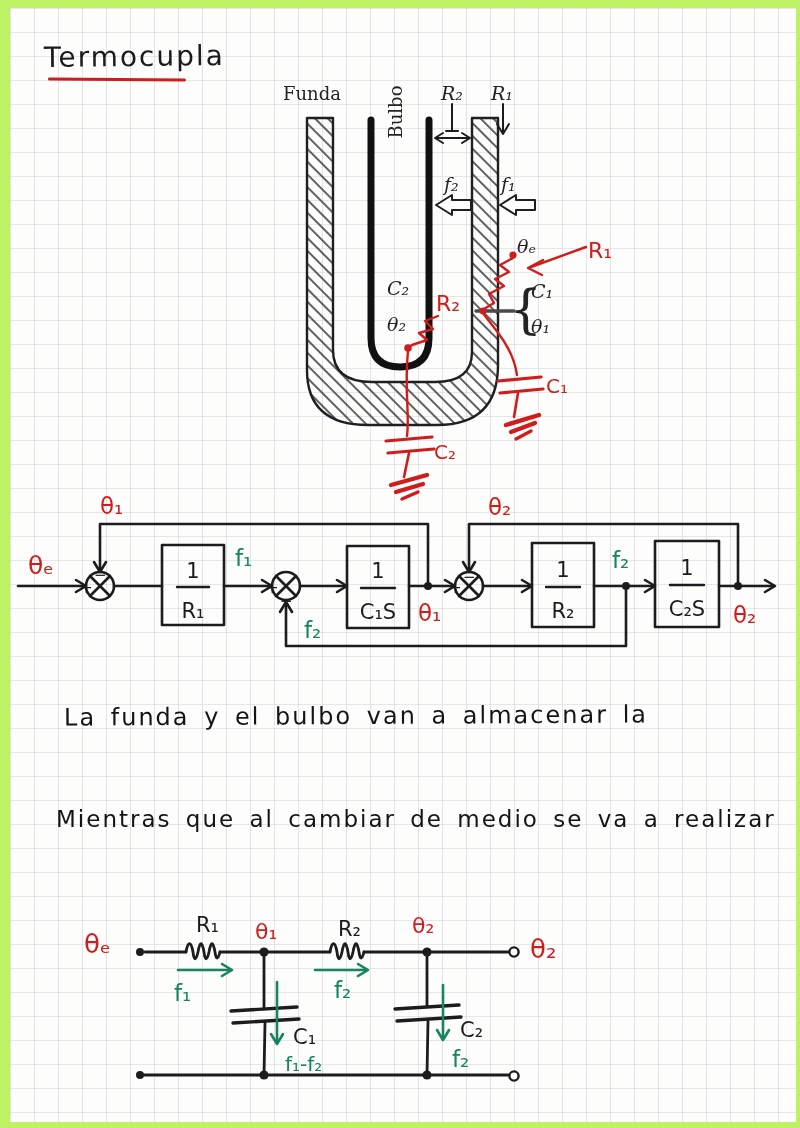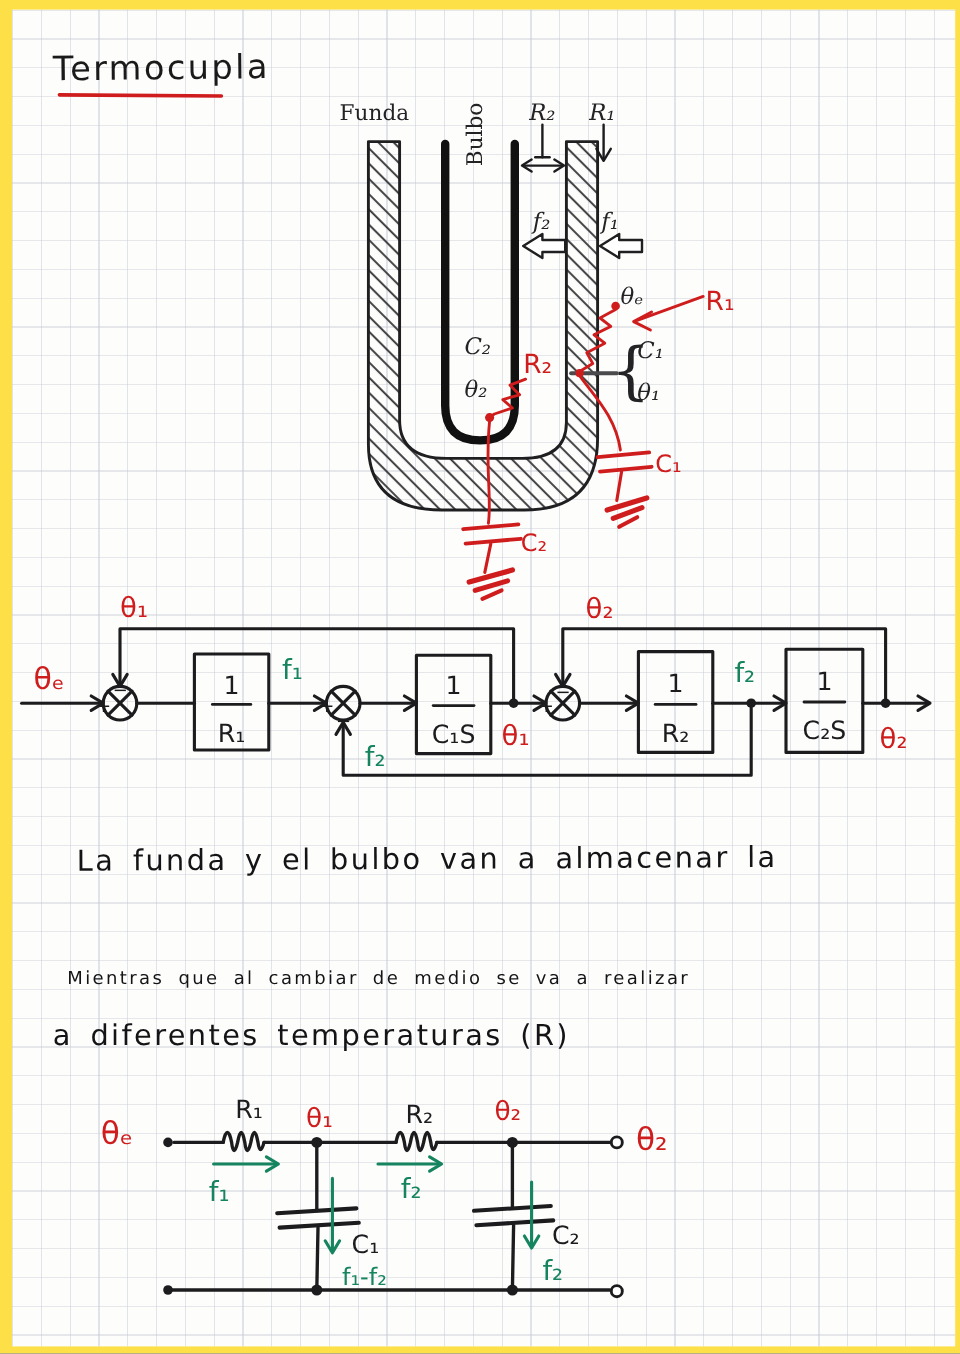--- a/index.html
+++ b/index.html
@@ -1,30 +1,30 @@
 <!DOCTYPE html>
 <html><head>
 <meta charset="utf-8">
 <style>
   html,body{margin:0;padding:0;background:#888;}
-  #frame{position:relative;width:800px;height:1128px;background:#fde047;overflow:hidden;
+  #frame{position:relative;width:800px;height:1128px;background:#bef264;overflow:hidden;
          font-family:"DejaVu Sans",sans-serif;}
   #paper{position:absolute;left:10px;top:8px;width:786px;height:1114px;background:#fdfdfc;
     background-image:
       repeating-linear-gradient(to right, rgba(196,203,215,.50) 0 1px, transparent 1px 24px),
       repeating-linear-gradient(to bottom, rgba(200,204,214,.45) 0 1px, transparent 1px 24px);}
   svg.overlay{position:absolute;left:0;top:0;width:800px;height:1128px;}
   .abs{position:absolute;}
   .hand{font-family:"DejaVu Sans",sans-serif;}
   #title{left:44px;top:40px;font-size:28px;letter-spacing:2px;color:#1a1a1a;transform:rotate(-.6deg);}
   #title-underline{left:48px;top:78px;width:138px;height:3px;background:#cf1d1d;border-radius:2px;transform:rotate(.4deg);}
   .note{font-size:24px;letter-spacing:2px;word-spacing:5px;color:#141416;white-space:nowrap;}
   #p1l1{left:64px;top:702px;transform:rotate(-.3deg);}
   #p1l2{left:86px;top:744px;}
-  #p2l1{left:56px;top:806px;font-size:15px;}
+  #p2l1{left:56px;top:806px;font-size:23px;}
   #p2l2{left:44px;top:849px;}
   
   text{user-select:none;}
   .pr{font-family:"DejaVu Serif",serif;fill:#232325;}
   .pri{font-family:"DejaVu Serif",serif;font-style:italic;fill:#232325;}
   .hredtxt{font-family:"DejaVu Sans",sans-serif;fill:#cf1d1d;}
   .hgrntxt{font-family:"DejaVu Sans",sans-serif;fill:#15845f;}
   .hinktxt{font-family:"DejaVu Sans",sans-serif;fill:#1c1c1e;}
   .stroke-ink{stroke:#1c1c1e;fill:none;}
   .stroke-red{stroke:#cf1d1d;fill:none;}
@@ -34,21 +34,20 @@
 <body>
 
 <div id="frame">
   <div id="paper"></div>
 
   <div id="title" class="abs hand">Termocupla</div>
   <div id="title-underline" class="abs"></div>
 
   <div id="p1l1" class="abs hand note">La funda y el bulbo van a almacenar la</div>
   <div id="p2l1" class="abs hand note">Mientras que al cambiar de medio se va a realizar</div>
-  <div id="p2l2" class="abs hand note">a diferentes temperaturas (R)</div>
 
   <svg class="overlay" viewBox="0 0 800 1128">
     <defs>
       <pattern id="hatch" width="9" height="9" patternUnits="userSpaceOnUse" patternTransform="rotate(-45)">
         <line x1="4" y1="0" x2="4" y2="9" stroke="#3a3a3c" stroke-width="1.6"></line>
       </pattern>
     </defs>
 
     <g stroke-linecap="round" stroke-linejoin="round">
 

